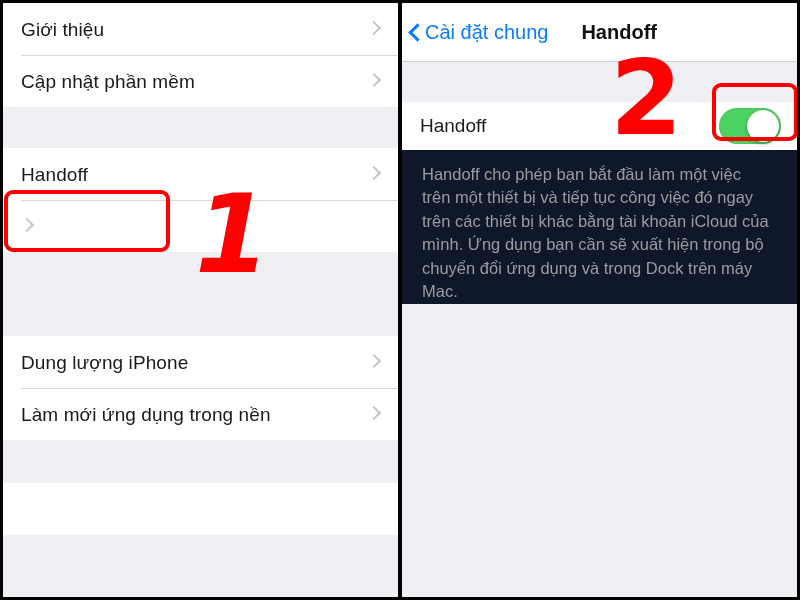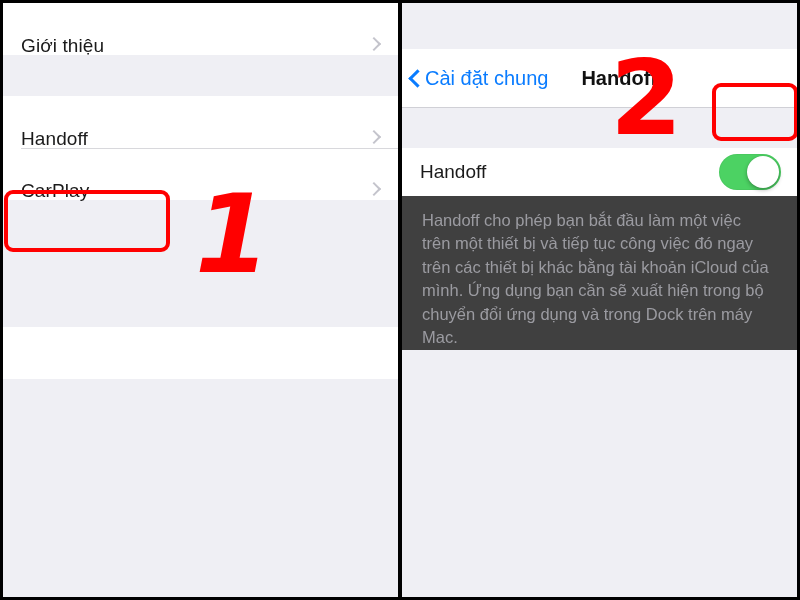--- a/index.html
+++ b/index.html
@@ -52,21 +52,21 @@
     width: 100%;
     box-sizing: border-box;
   }
   .gap-band {
     background: #EFEFF4;
     width: 100%;
   }
   .row {
     position: relative;
     display: flex;
-    align-items: flex-end;
+    align-items: center;
     height: 52px;
     padding: 0 14px 0 18px;
     box-sizing: border-box;
     background: #ffffff;
   }
   .row + .row::before {
     content: "";
     position: absolute;
     left: 18px;
     right: 0;
@@ -104,21 +104,20 @@
   
   #nav-bar {
     position: relative;
     height: 59px;
     background: #ffffff;
     display: flex;
     align-items: center;
     padding-left: 6px;
     box-sizing: border-box;
     border-bottom: 1px solid #D0D0D6;
-    margin-top: 46px;
   }
   #back-button {
     display: flex;
     align-items: center;
     color: #0a7cff;
     font-size: 20px;
     line-height: 1;
     white-space: nowrap;
   }
   #back-chevron {
@@ -184,21 +183,21 @@
     height: 32px;
     border-radius: 50%;
     background: #ffffff;
     box-shadow: 0 2px 4px rgba(0,0,0,.3), 0 0 1px rgba(0,0,0,.2);
   }
   #description {
     padding: 13px 28px 0 20px;
     font-size: 16.5px;
     line-height: 1.42;
     color: #9b9ba1;
-    background: #404040;
+    background: #0f172a;
   }
 
   
   .highlight-box {
     position: absolute;
     border: 4px solid #FF0000;
     border-radius: 9px;
     box-sizing: border-box;
     pointer-events: none;
   }
@@ -243,40 +242,53 @@
 
 <div id="screen">
 
   <div class="panel" id="panel-left">
 
     <div class="list-group">
       <div class="row">
         <span class="row-label">Giới thiệu</span>
         <span class="chevron"></span>
       </div>
+      <div class="row">
+        <span class="row-label">Cập nhật phần mềm</span>
+        <span class="chevron"></span>
+      </div>
     </div>
 
     <div class="gap-band" style="height:41px"></div>
 
     <div class="list-group">
       <div class="row">
         <span class="row-label">Handoff</span>
         <span class="chevron"></span>
       </div>
       <div class="row">
-        <span class="row-label">CarPlay</span>
         <span class="chevron"></span>
       </div>
     </div>
 
     <div class="gap-band" style="height:41px"></div>
 
 
     <div class="gap-band" style="height:43px"></div>
 
+    <div class="list-group">
+      <div class="row">
+        <span class="row-label">Dung lượng iPhone</span>
+        <span class="chevron"></span>
+      </div>
+      <div class="row">
+        <span class="row-label">Làm mới ứng dụng trong nền</span>
+        <span class="chevron"></span>
+      </div>
+    </div>
 
     <div class="gap-band" style="height:43px"></div>
 
     <div class="list-group">
       <div class="row">
         
         
       </div>
     </div>
 

